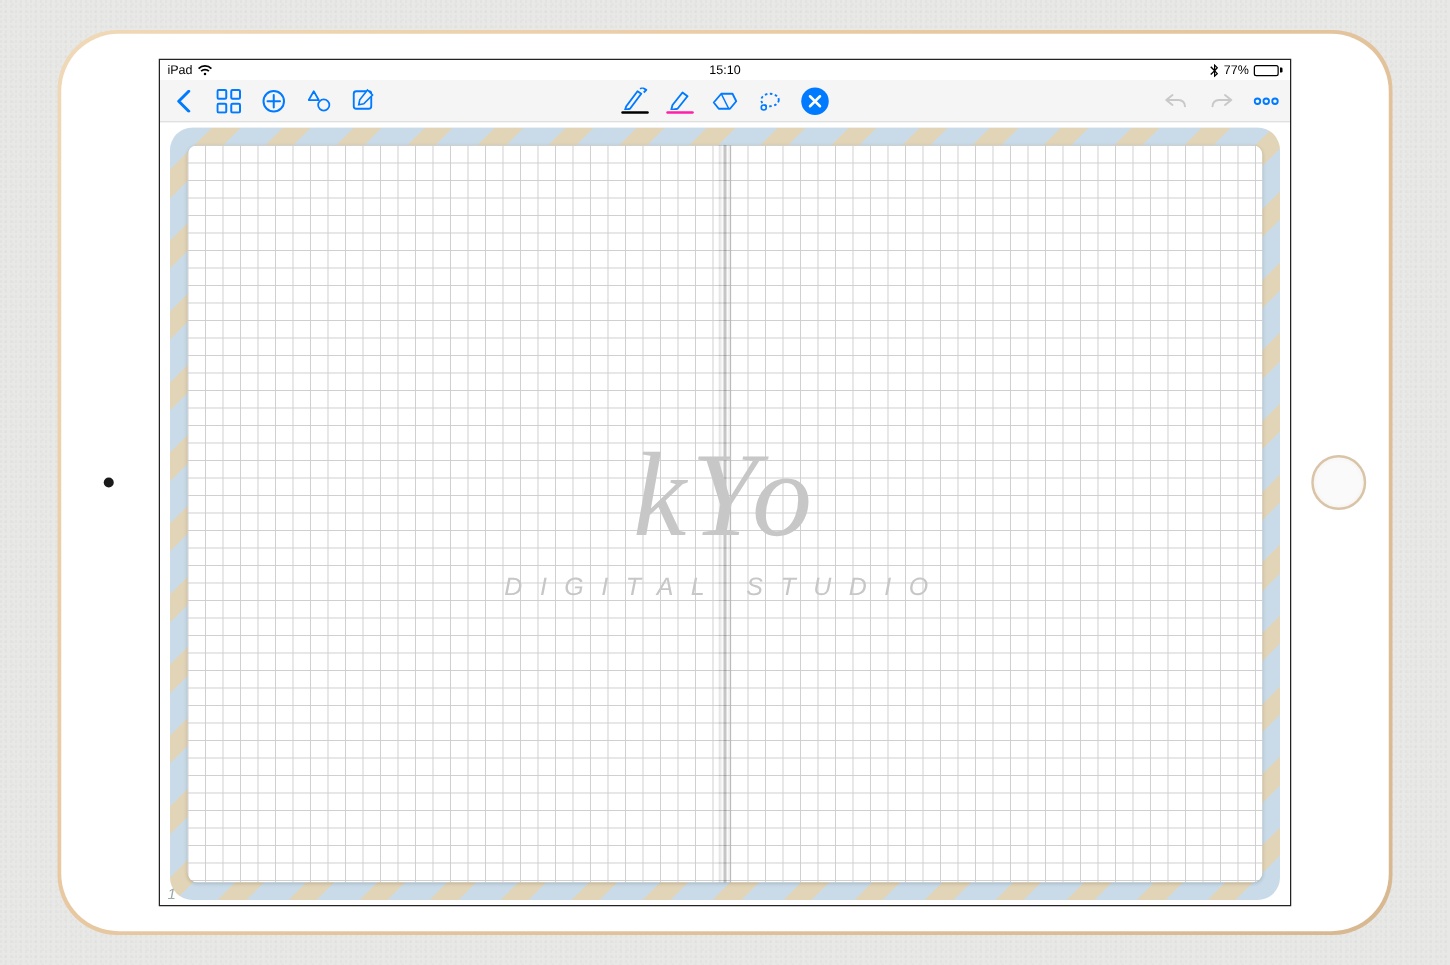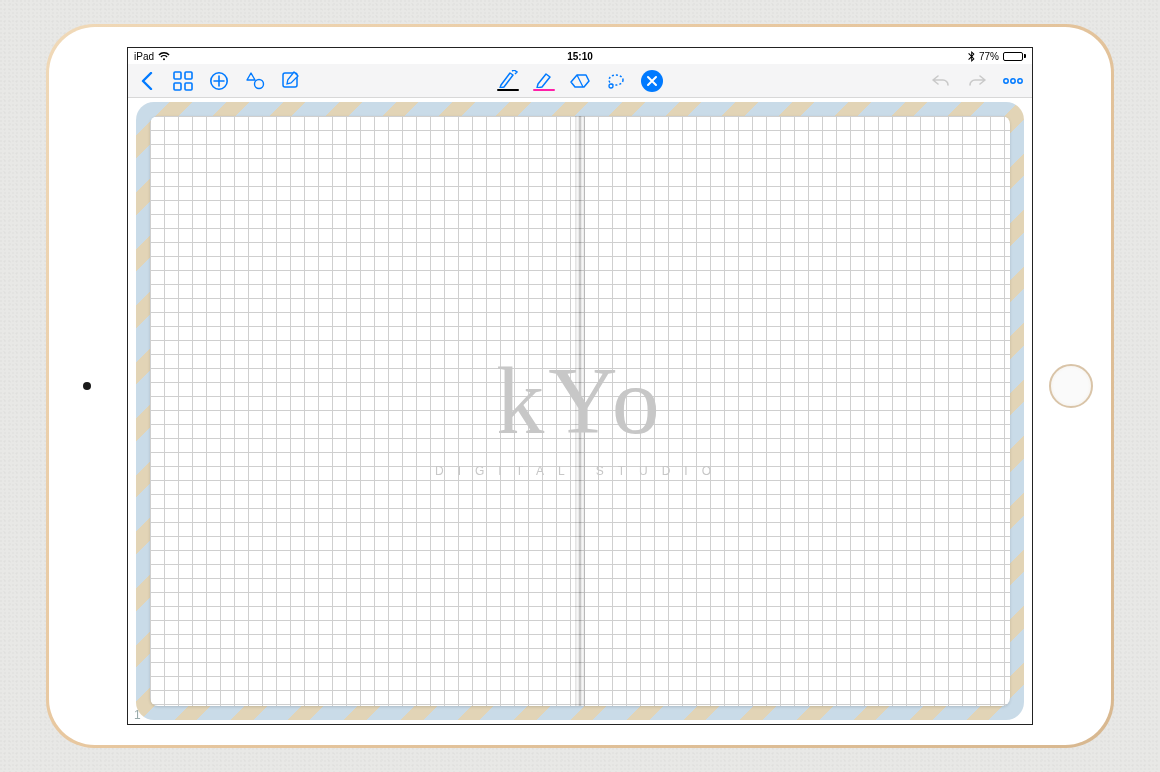--- a/index.html
+++ b/index.html
@@ -76,21 +76,21 @@
   display: flex;
   align-items: center;
   justify-content: space-between;
   padding: 0 6px;
   font-size: 10px;
   color: #000;
   font-weight: 500;
   gap: 48px;
 }
 .status-left, .status-right { display: flex; align-items: center; gap: 4px; }
-.status-center { position: absolute; left: 50%; transform: translateX(-50%); font-weight: 700; }
+.status-center { position: absolute; left: 50%; transform: translateX(-50%); font-weight: 400; }
 .wifi-icon svg, .bt-icon svg { display: block; }
 .battery {
   display: inline-flex;
   align-items: center;
   gap: 1px;
 }
 .battery-body {
   width: 20px;
   height: 9px;
   border: 1px solid #000;
@@ -160,20 +160,21 @@
   justify-content: center;
 }
 .dots svg { display: block; }
 
 
 .canvas {
   flex: 1;
   background: #fff;
   position: relative;
   overflow: hidden;
+  font-style: italic;
 }
 .spread {
   position: absolute;
   left: 8px;
   right: 8px;
   top: 4px;
   bottom: 4px;
   background: #c9dbe8;
   border-radius: 18px;
   background-image: repeating-linear-gradient(135deg,
@@ -220,21 +221,21 @@
   color: #c7c7c7;
   pointer-events: none;
 }
 .watermark .big {
   font-size: 96px;
   letter-spacing: 4px;
   font-weight: 300;
   font-family: Georgia, "Times New Roman", serif;
 }
 .watermark .sub {
-  font-size: 12px;
+  font-size: 20px;
   letter-spacing: 14px;
   margin-top: 8px;
 }
 </style>
 </head>
 <body>
 
 <div class="texture"></div>
 
 <div class="ipad-frame">

